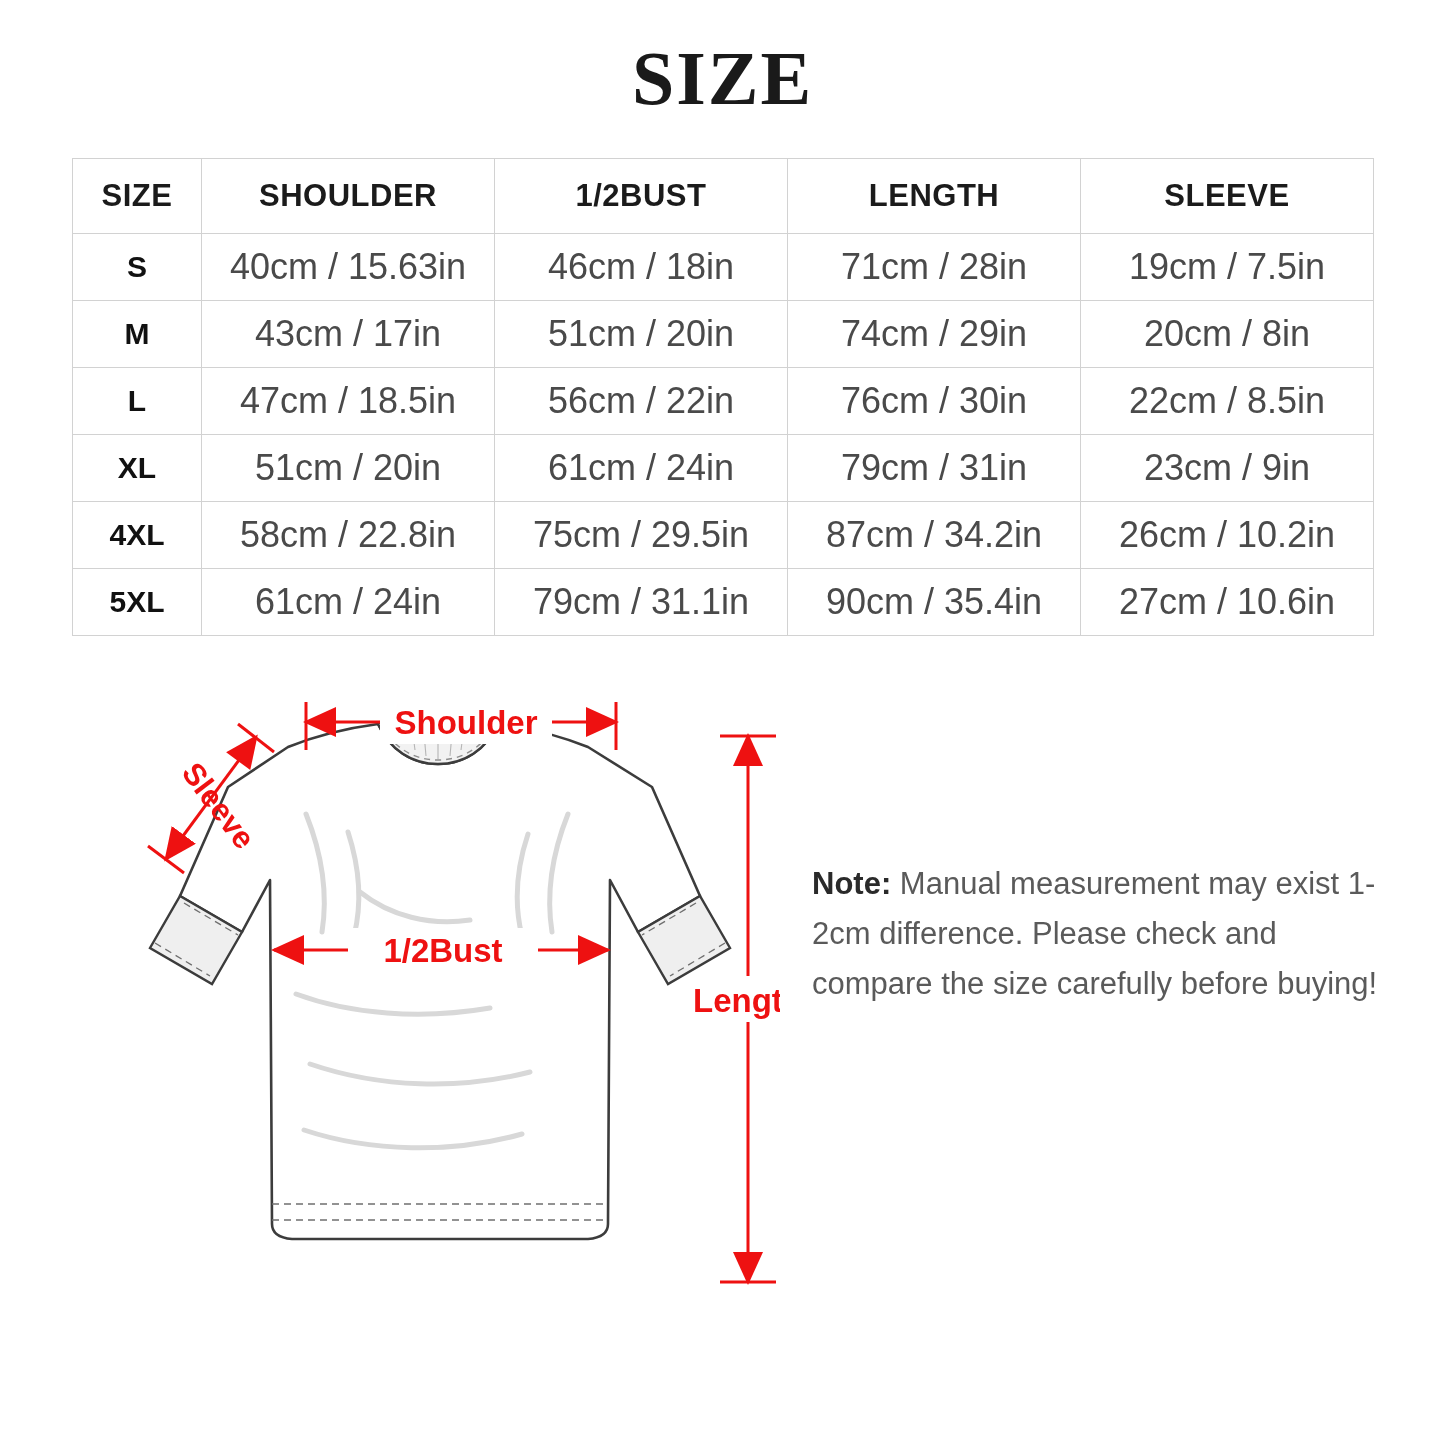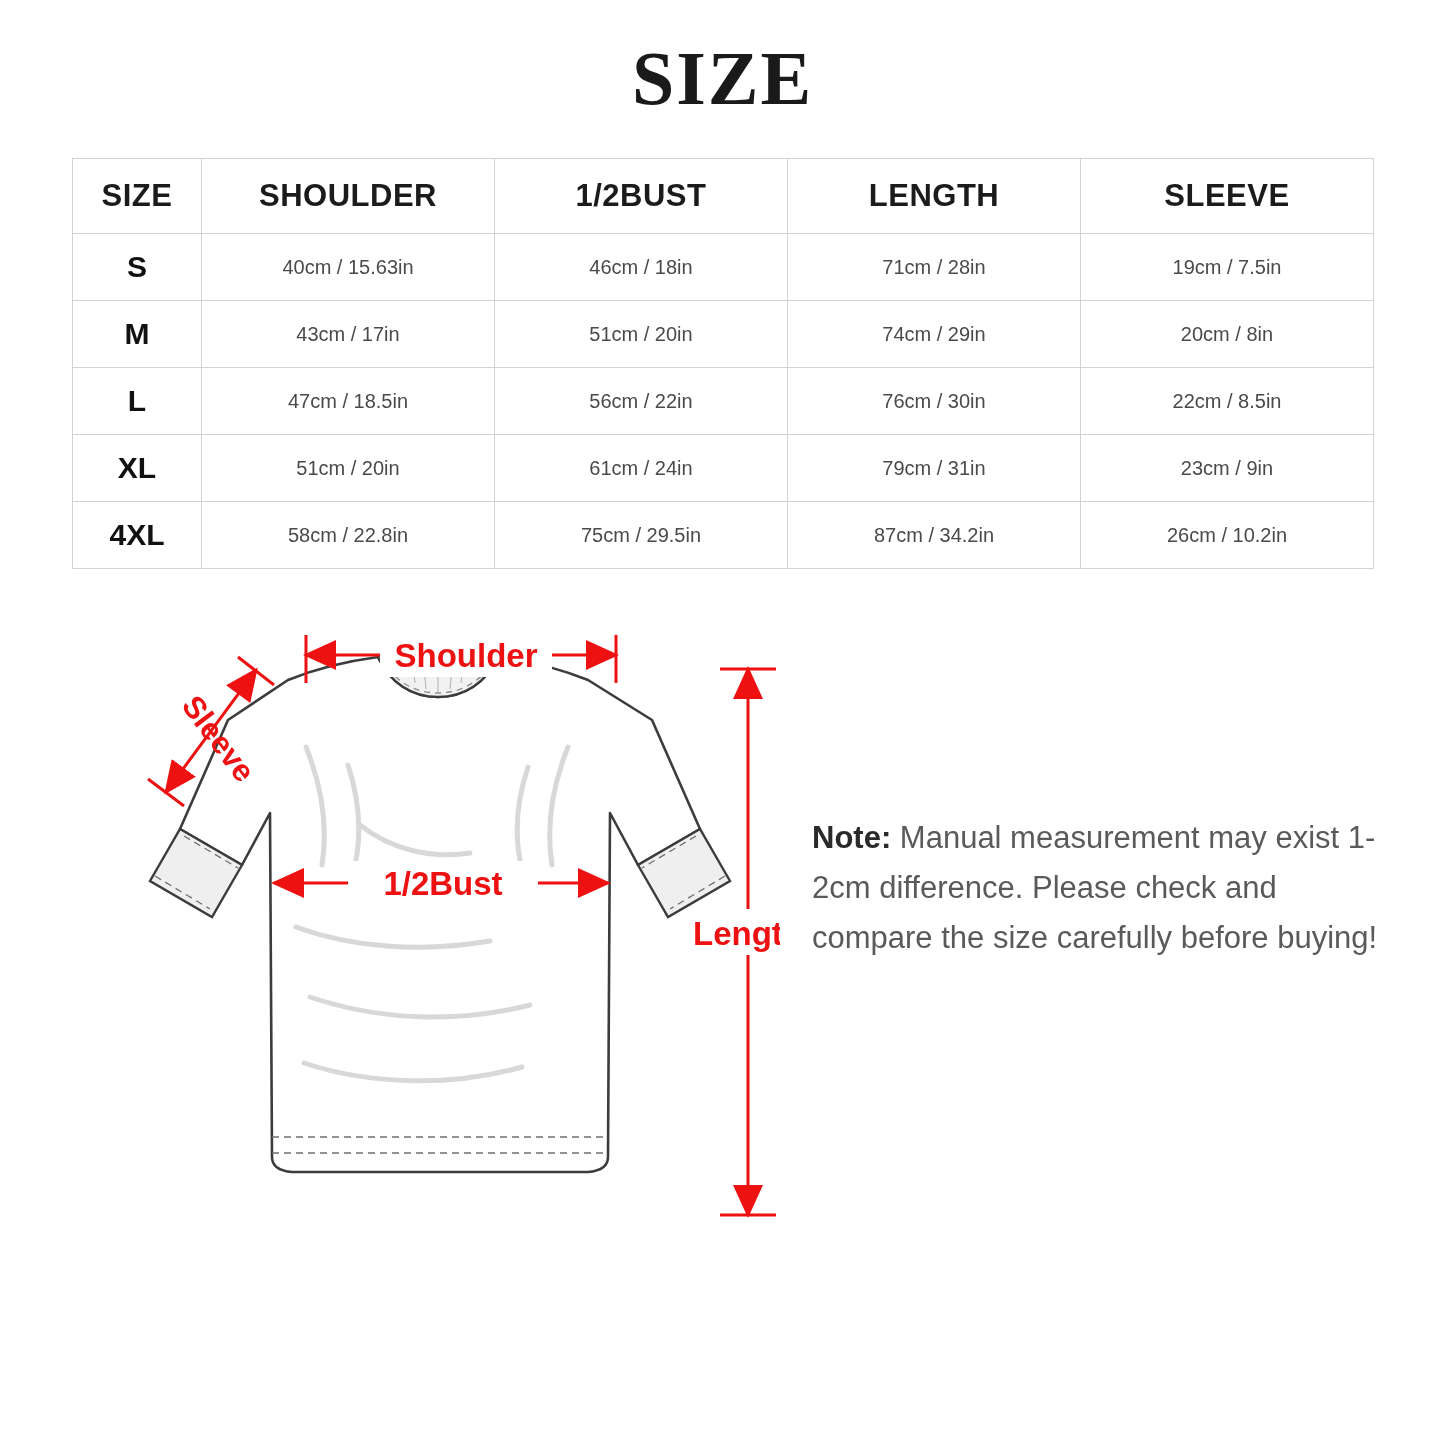--- a/index.html
+++ b/index.html
@@ -44,21 +44,21 @@
   }
   table.size-table th {
     height: 72px;
     font-size: 31px;
     font-weight: 700;
     color: #1b1b1b;
     letter-spacing: 0.5px;
   }
   table.size-table td {
     height: 64px;
-    font-size: 20px;
+    font-size: 36px;
     color: #4a4a4a;
   }
   table.size-table td.size-cell {
     font-weight: 700;
     color: #111111;
     font-size: 30px;
   }
   col.c-size    { width: 129px; }
   col.c-shoulder{ width: 293px; }
   col.c-bust    { width: 293px; }
@@ -74,21 +74,21 @@
   .shirt-figure {
     position: absolute;
     left: 60px;
     top: 0;
     width: 720px;
     height: 660px;
   }
   .note {
     position: absolute;
     left: 812px;
-    top: 216px;
+    top: 195px;
     width: 570px;
     font-size: 31px;
     line-height: 1.62;
     color: #5a5a5a;
   }
   .note b {
     color: #2a2a2a;
     font-weight: 700;
   }
 </style>
@@ -143,20 +143,27 @@
         <td>61cm / 24in</td>
         <td>79cm / 31in</td>
         <td>23cm / 9in</td>
       </tr>
       <tr>
         <td class="size-cell">4XL</td>
         <td>58cm / 22.8in</td>
         <td>75cm / 29.5in</td>
         <td>87cm / 34.2in</td>
         <td>26cm / 10.2in</td>
+      </tr>
+      <tr>
+        <td class="size-cell">5XL</td>
+        <td>61cm / 24in</td>
+        <td>79cm / 31.1in</td>
+        <td>90cm / 35.4in</td>
+        <td>27cm / 10.6in</td>
       </tr>
     </tbody>
   </table>
 </div>
 
 <div class="lower">
 
   <svg class="shirt-figure" viewBox="0 0 720 660">
     <defs>
       <marker id="arrR" markerWidth="12" markerHeight="12" refX="10" refY="5" orient="auto">

